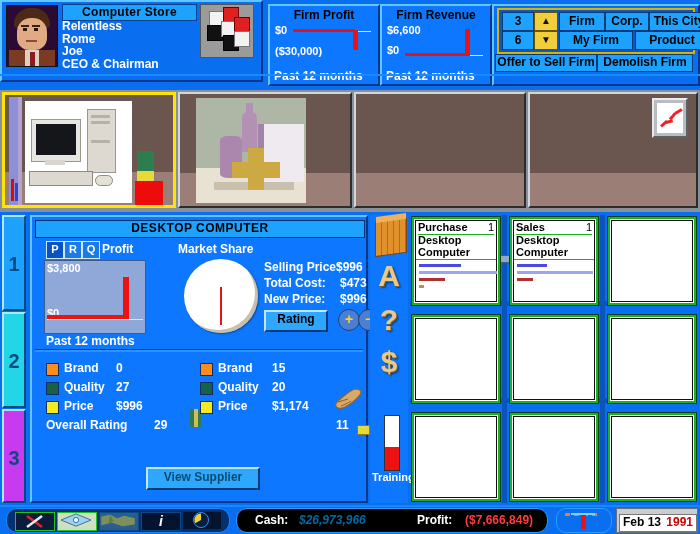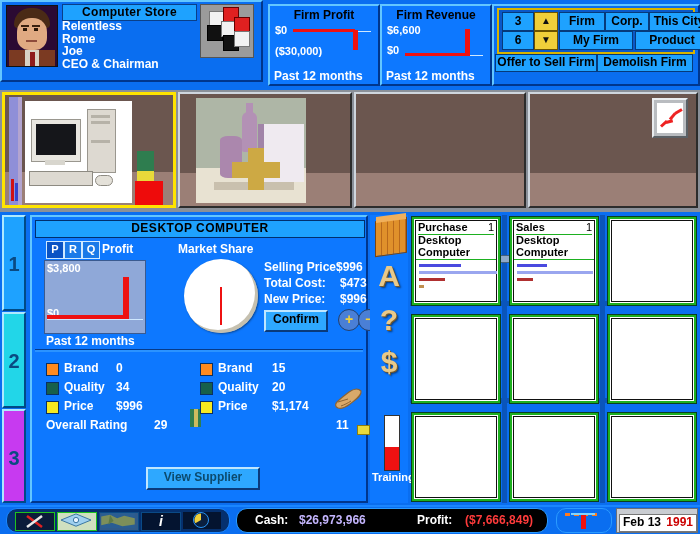--- a/index.html
+++ b/index.html
@@ -1,20 +1,20 @@
 <!DOCTYPE html>
 <html><head>
 <meta charset="utf-8">
 <style>
   html,body{margin:0;padding:0;background:#000;}
   body{width:700px;height:534px;overflow:hidden;font-family:"Liberation Sans",sans-serif;}
   #app{position:relative;width:700px;height:534px;background:#0a6ef0;}
 
   
-  #topbar{position:absolute;left:0;top:0;width:700px;height:92px;background:#0a6ef0;}
+  #topbar{position:absolute;left:0;top:0;width:700px;height:76px;background:#0a6ef0;}
   #topbar:after{content:"";position:absolute;left:0;bottom:0;width:700px;height:2px;background:#1b8cff;}
 
   
   #ceo-panel{left:4px;top:4px;width:259px;height:78px;background:#0a6ef0;
      border:2px solid;border-color:#63c6ff #00368c #00368c #63c6ff;}
   #ceo-portrait{position:absolute;left:6px;top:5px;width:50px;height:60px;
      background:#2b0a33;border:1px solid #111;overflow:hidden;}
   .face-hair{position:absolute;left:7px;top:2px;width:36px;height:20px;background:#4a2a16;border-radius:18px 18px 4px 4px;}
   .face-skin{position:absolute;left:10px;top:12px;width:30px;height:32px;background:#e0aa82;border-radius:14px 14px 12px 12px;}
   .face-eye{position:absolute;width:4px;height:3px;background:#2a1708;top:22px;}
@@ -180,21 +180,21 @@
   
   #bottombar{position:absolute;left:0;top:505px;width:700px;height:29px;
     background:linear-gradient(#1a86ff 0 2px,#0a6ef0 2px 100%);}
   #btn-tray{position:absolute;left:6px;top:3px;width:222px;height:23px;background:#05306e;
      border-radius:11px;border:1px solid #1a86ff;}
   .trayicon{position:absolute;top:3px;width:38px;height:17px;background:#0b1c3a;border:1px solid #1fc31f;}
   .trayicon.plain{border:1px solid #0a4a86;background:#041430;}
   #cash-box{position:absolute;left:236px;top:3px;width:310px;height:23px;background:#000;
      border-radius:11px;border:1px solid #2a9bff;}
   #cash-label{position:absolute;left:18px;top:4px;color:#fff;font-size:12px;font-weight:bold;}
-  #cash-val{position:absolute;left:62px;top:4px;color:#c4b5fd;font-size:12px;font-weight:bold;}
+  #cash-val{position:absolute;left:62px;top:4px;color:#0369a1;font-size:12px;font-weight:bold;font-style:italic;}
   #profit-label2{position:absolute;left:180px;top:4px;color:#fff;font-size:12px;font-weight:bold;}
   #profit-val{position:absolute;left:228px;top:4px;color:#ff3b3b;font-size:12px;font-weight:bold;}
   #speed-box{position:absolute;left:556px;top:3px;width:54px;height:23px;background:#0a6ef0;
     border-radius:10px;border:1px solid #2a9bff;}
   #date-box{position:absolute;left:616px;top:3px;width:80px;height:23px;background:#c9ccd1;
     border:1px solid #6a6f77;}
   #date-inner{position:absolute;left:2px;top:5px;width:76px;height:16px;background:#fff;border:1px solid #777;}
   #date-md{position:absolute;left:3px;top:0;color:#000;font-size:12px;font-weight:bold;line-height:15px;}
   #date-yr{position:absolute;right:3px;top:0;color:#cc0000;font-size:12px;font-weight:bold;line-height:15px;}
   .tool-x{position:absolute;left:9px;top:1px;width:20px;height:15px;}
@@ -369,33 +369,33 @@
       <div id="pie-slice"></div>
     </div>
 
     <div class="kv" style="left:232px;top:43px;">Selling Price:</div>
     <div class="kv" style="left:304px;top:43px;">$996</div>
     <div class="kv" style="left:232px;top:59px;">Total Cost:</div>
     <div class="kv" style="left:308px;top:59px;">$473</div>
     <div class="kv" style="left:232px;top:75px;">New Price:</div>
     <div class="kv" style="left:308px;top:75px;">$996</div>
 
-    <div id="confirm-btn">Confirm</div>
+    <div id="confirm-btn">Rating</div>
     <div class="circbtn" id="plus-btn">+</div>
     <div class="circbtn" id="minus-btn">−</div>
 
     <div id="divider"></div>
 
     <div class="swatch" style="left:14px;top:146px;background:#ff8a1e;"></div>
     <div class="rating-row" style="left:32px;top:144px;">Brand</div>
     <div class="rating-row" style="left:84px;top:144px;">0</div>
 
     <div class="swatch" style="left:14px;top:165px;background:#17604a;"></div>
     <div class="rating-row" style="left:32px;top:163px;">Quality</div>
-    <div class="rating-row" style="left:84px;top:163px;">34</div>
+    <div class="rating-row" style="left:84px;top:163px;">27</div>
 
     <div class="swatch" style="left:14px;top:184px;background:#f5e920;"></div>
     <div class="rating-row" style="left:32px;top:182px;">Price</div>
     <div class="rating-row" style="left:84px;top:182px;">$996</div>
     <div id="money-icon"></div>
 
     <div class="rating-row" style="left:14px;top:201px;">Overall Rating</div>
     <div class="rating-row" style="left:122px;top:201px;">29</div>
 
     <div class="swatch" style="left:168px;top:146px;background:#ff8a1e;"></div>

